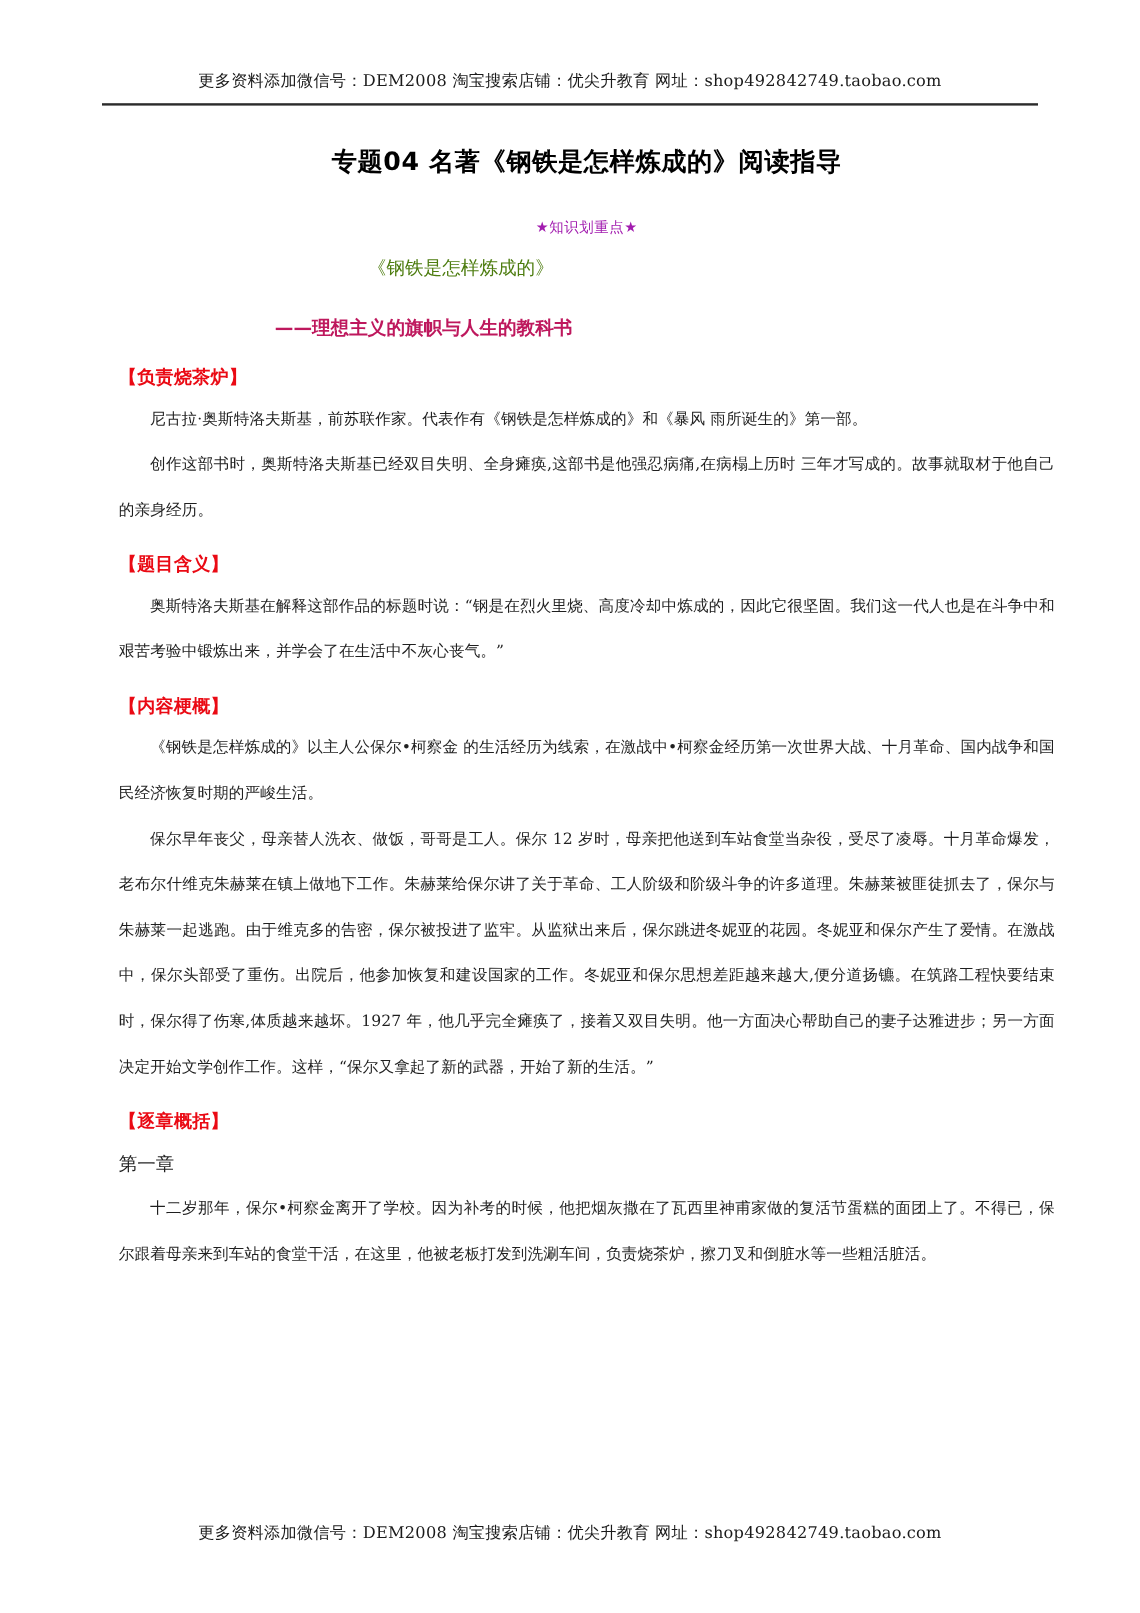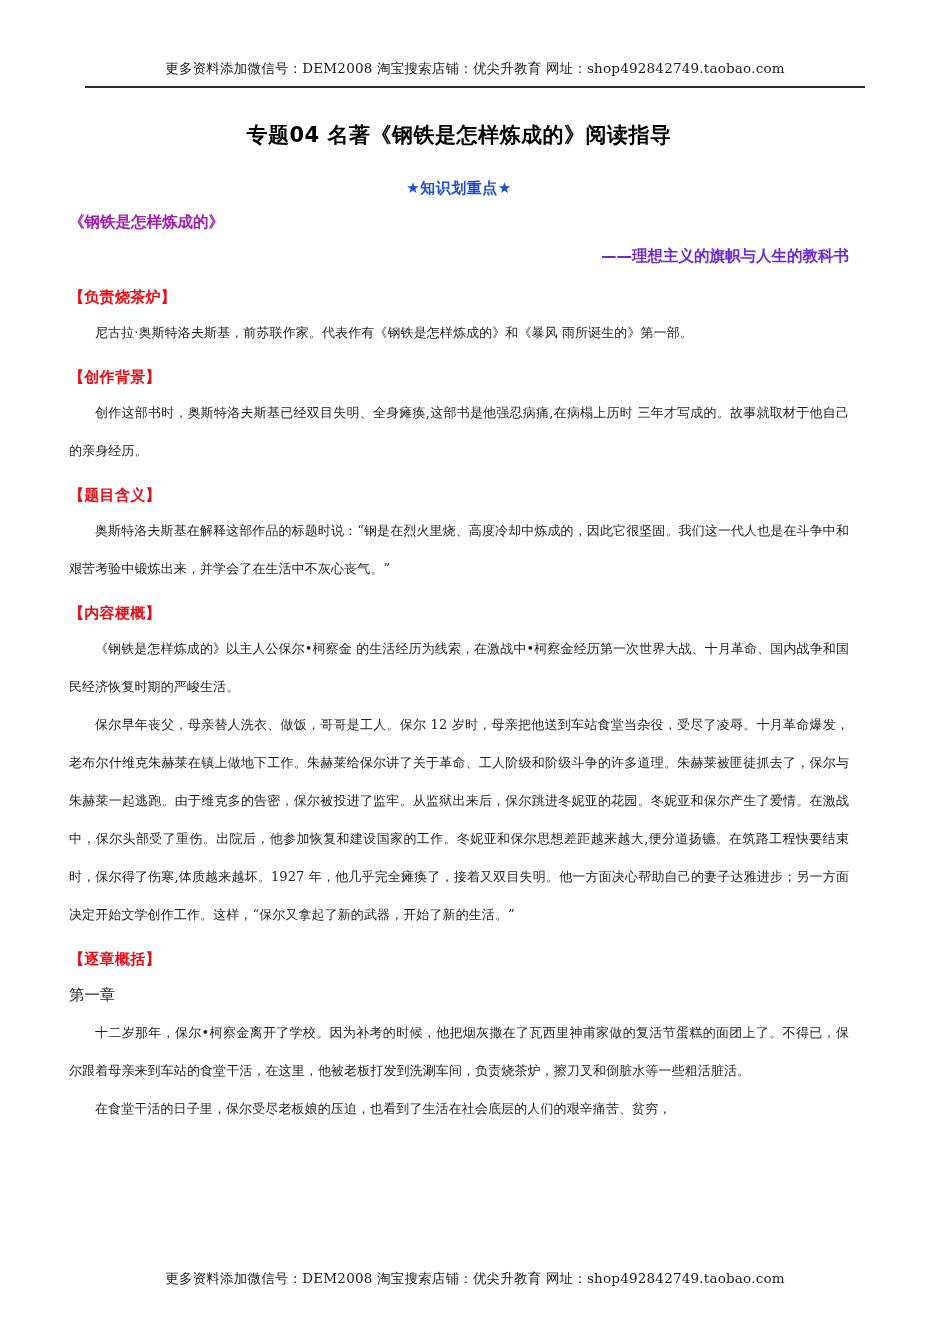--- a/index.html
+++ b/index.html
@@ -43,21 +43,21 @@
   .header-rule {
     margin-top: 8px;
     border: 0;
     border-top: 2.2px solid #2b2b2b;
     width: 780px;
   }
 
   
   .content {
     position: absolute;
-    left: 69px;
+    left: 99px;
     top: 118px;
     width: 780px;
   }
 
   .doc-title {
     font-family: "DejaVu Sans", "Liberation Sans", sans-serif;
     font-weight: bold;
     font-size: 21px;
     line-height: 34px;
     text-align: center;
@@ -67,47 +67,47 @@
   }
 
   .center-line {
     text-align: center;
     line-height: 28px;
     margin: 0;
   }
 
   .kp-star {
     font-family: "DejaVu Sans", "Liberation Sans", sans-serif;
-    font-weight: bold;
-    font-size: 15px;
-    color: #1d4ed8;
+    font-weight: normal;
+    font-size: 12px;
+    color: #a21caf;
     letter-spacing: 0.5px;
   }
 
   .book-name {
+    font-family: "DejaVu Sans", "Liberation Sans", sans-serif;
+    font-weight: normal;
+    font-size: 15.5px;
+    color: #4d7c0f;
+    display: block;
+    text-align: center;
+    line-height: 32px;
+    margin: 4px 0 0 0;
+    padding-right: 210px;
+  }
+
+  .subtitle-line {
     font-family: "DejaVu Sans", "Liberation Sans", sans-serif;
     font-weight: bold;
     font-size: 15.5px;
-    color: #a21caf;
+    color: #be185d;
     display: block;
     text-align: left;
     line-height: 32px;
-    margin: 4px 0 0 0;
-    padding-right: 210px;
-  }
-
-  .subtitle-line {
-    font-family: "DejaVu Sans", "Liberation Sans", sans-serif;
-    font-weight: bold;
-    font-size: 15.5px;
-    color: #6d28d9;
-    display: block;
-    text-align: right;
-    line-height: 32px;
-    margin: 2px 0 0 0;
+    margin: 18px 0 0 0;
     padding-left: 130px;
   }
 
   .sec-head {
     font-family: "DejaVu Sans", "Liberation Sans", sans-serif;
     font-weight: bold;
     font-size: 15px;
     color: #EA0A14;
     line-height: 30px;
     margin: 10px 0 2px 0;
@@ -169,34 +169,32 @@
     <p class="center-line">
       <span class="kp-star">★知识划重点★</span>
     </p>
 
     <span class="book-name">《钢铁是怎样炼成的》</span>
     <span class="subtitle-line">——理想主义的旗帜与人生的教科书</span>
 
     <h2 class="sec-head">【负责烧茶炉】</h2>
     <p class="para">尼古拉·奥斯特洛夫斯基，前苏联作家。代表作有《钢铁是怎样炼成的》和《暴风 雨所诞生的》第一部。</p>
 
-    <h2 class="sec-head">【创作背景】</h2>
     <p class="para">创作这部书时，奥斯特洛夫斯基已经双目失明、全身瘫痪,这部书是他强忍病痛,在病榻上历时 三年才写成的。故事就取材于他自己的亲身经历。</p>
 
     <h2 class="sec-head">【题目含义】</h2>
     <p class="para">奥斯特洛夫斯基在解释这部作品的标题时说：“钢是在烈火里烧、高度冷却中炼成的，因此它很坚固。我们这一代人也是在斗争中和艰苦考验中锻炼出来，并学会了在生活中不灰心丧气。”</p>
 
     <h2 class="sec-head">【内容梗概】</h2>
     <p class="para">《钢铁是怎样炼成的》以主人公保尔•柯察金 的生活经历为线索，在激战中•柯察金经历第一次世界大战、十月革命、国内战争和国民经济恢复时期的严峻生活。</p>
     <p class="para">保尔早年丧父，母亲替人洗衣、做饭，哥哥是工人。保尔 12 岁时，母亲把他送到车站食堂当杂役，受尽了凌辱。十月革命爆发，老布尔什维克朱赫莱在镇上做地下工作。朱赫莱给保尔讲了关于革命、工人阶级和阶级斗争的许多道理。朱赫莱被匪徒抓去了，保尔与朱赫莱一起逃跑。由于维克多的告密，保尔被投进了监牢。从监狱出来后，保尔跳进冬妮亚的花园。冬妮亚和保尔产生了爱情。在激战中，保尔头部受了重伤。出院后，他参加恢复和建设国家的工作。冬妮亚和保尔思想差距越来越大,便分道扬镳。在筑路工程快要结束时，保尔得了伤寒,体质越来越坏。1927 年，他几乎完全瘫痪了，接着又双目失明。他一方面决心帮助自己的妻子达雅进步；另一方面决定开始文学创作工作。这样，“保尔又拿起了新的武器，开始了新的生活。”</p>
 
     <h2 class="sec-head">【逐章概括】</h2>
     <p class="chapter-head">第一章</p>
     <p class="para">十二岁那年，保尔•柯察金离开了学校。因为补考的时候，他把烟灰撒在了瓦西里神甫家做的复活节蛋糕的面团上了。不得已，保尔跟着母亲来到车站的食堂干活，在这里，他被老板打发到洗涮车间，负责烧茶炉，擦刀叉和倒脏水等一些粗活脏活。</p>
-    <p class="para">在食堂干活的日子里，保尔受尽老板娘的压迫，也看到了生活在社会底层的人们的艰辛痛苦、贫穷，</p>
 
   </div>
 
   <div class="page-footer">
     <div class="footer-text">更多资料添加微信号：DEM2008 淘宝搜索店铺：优尖升教育 网址：shop492842749.taobao.com</div>
   </div>
 
 </div>
 
 </body></html>

